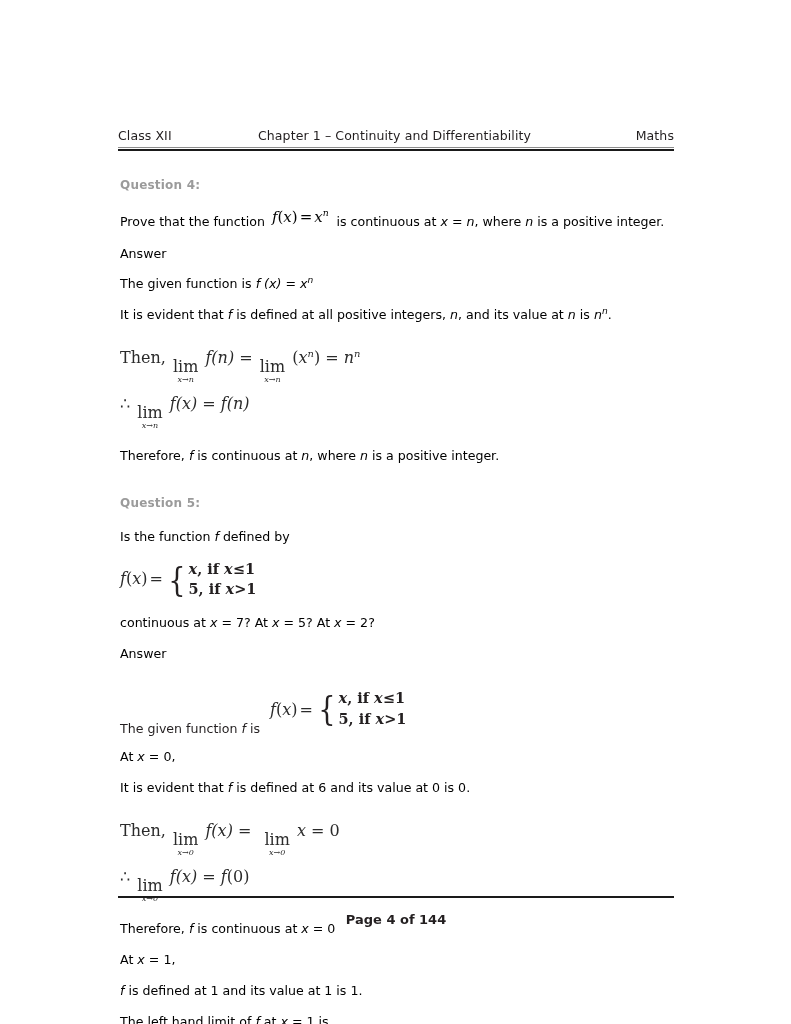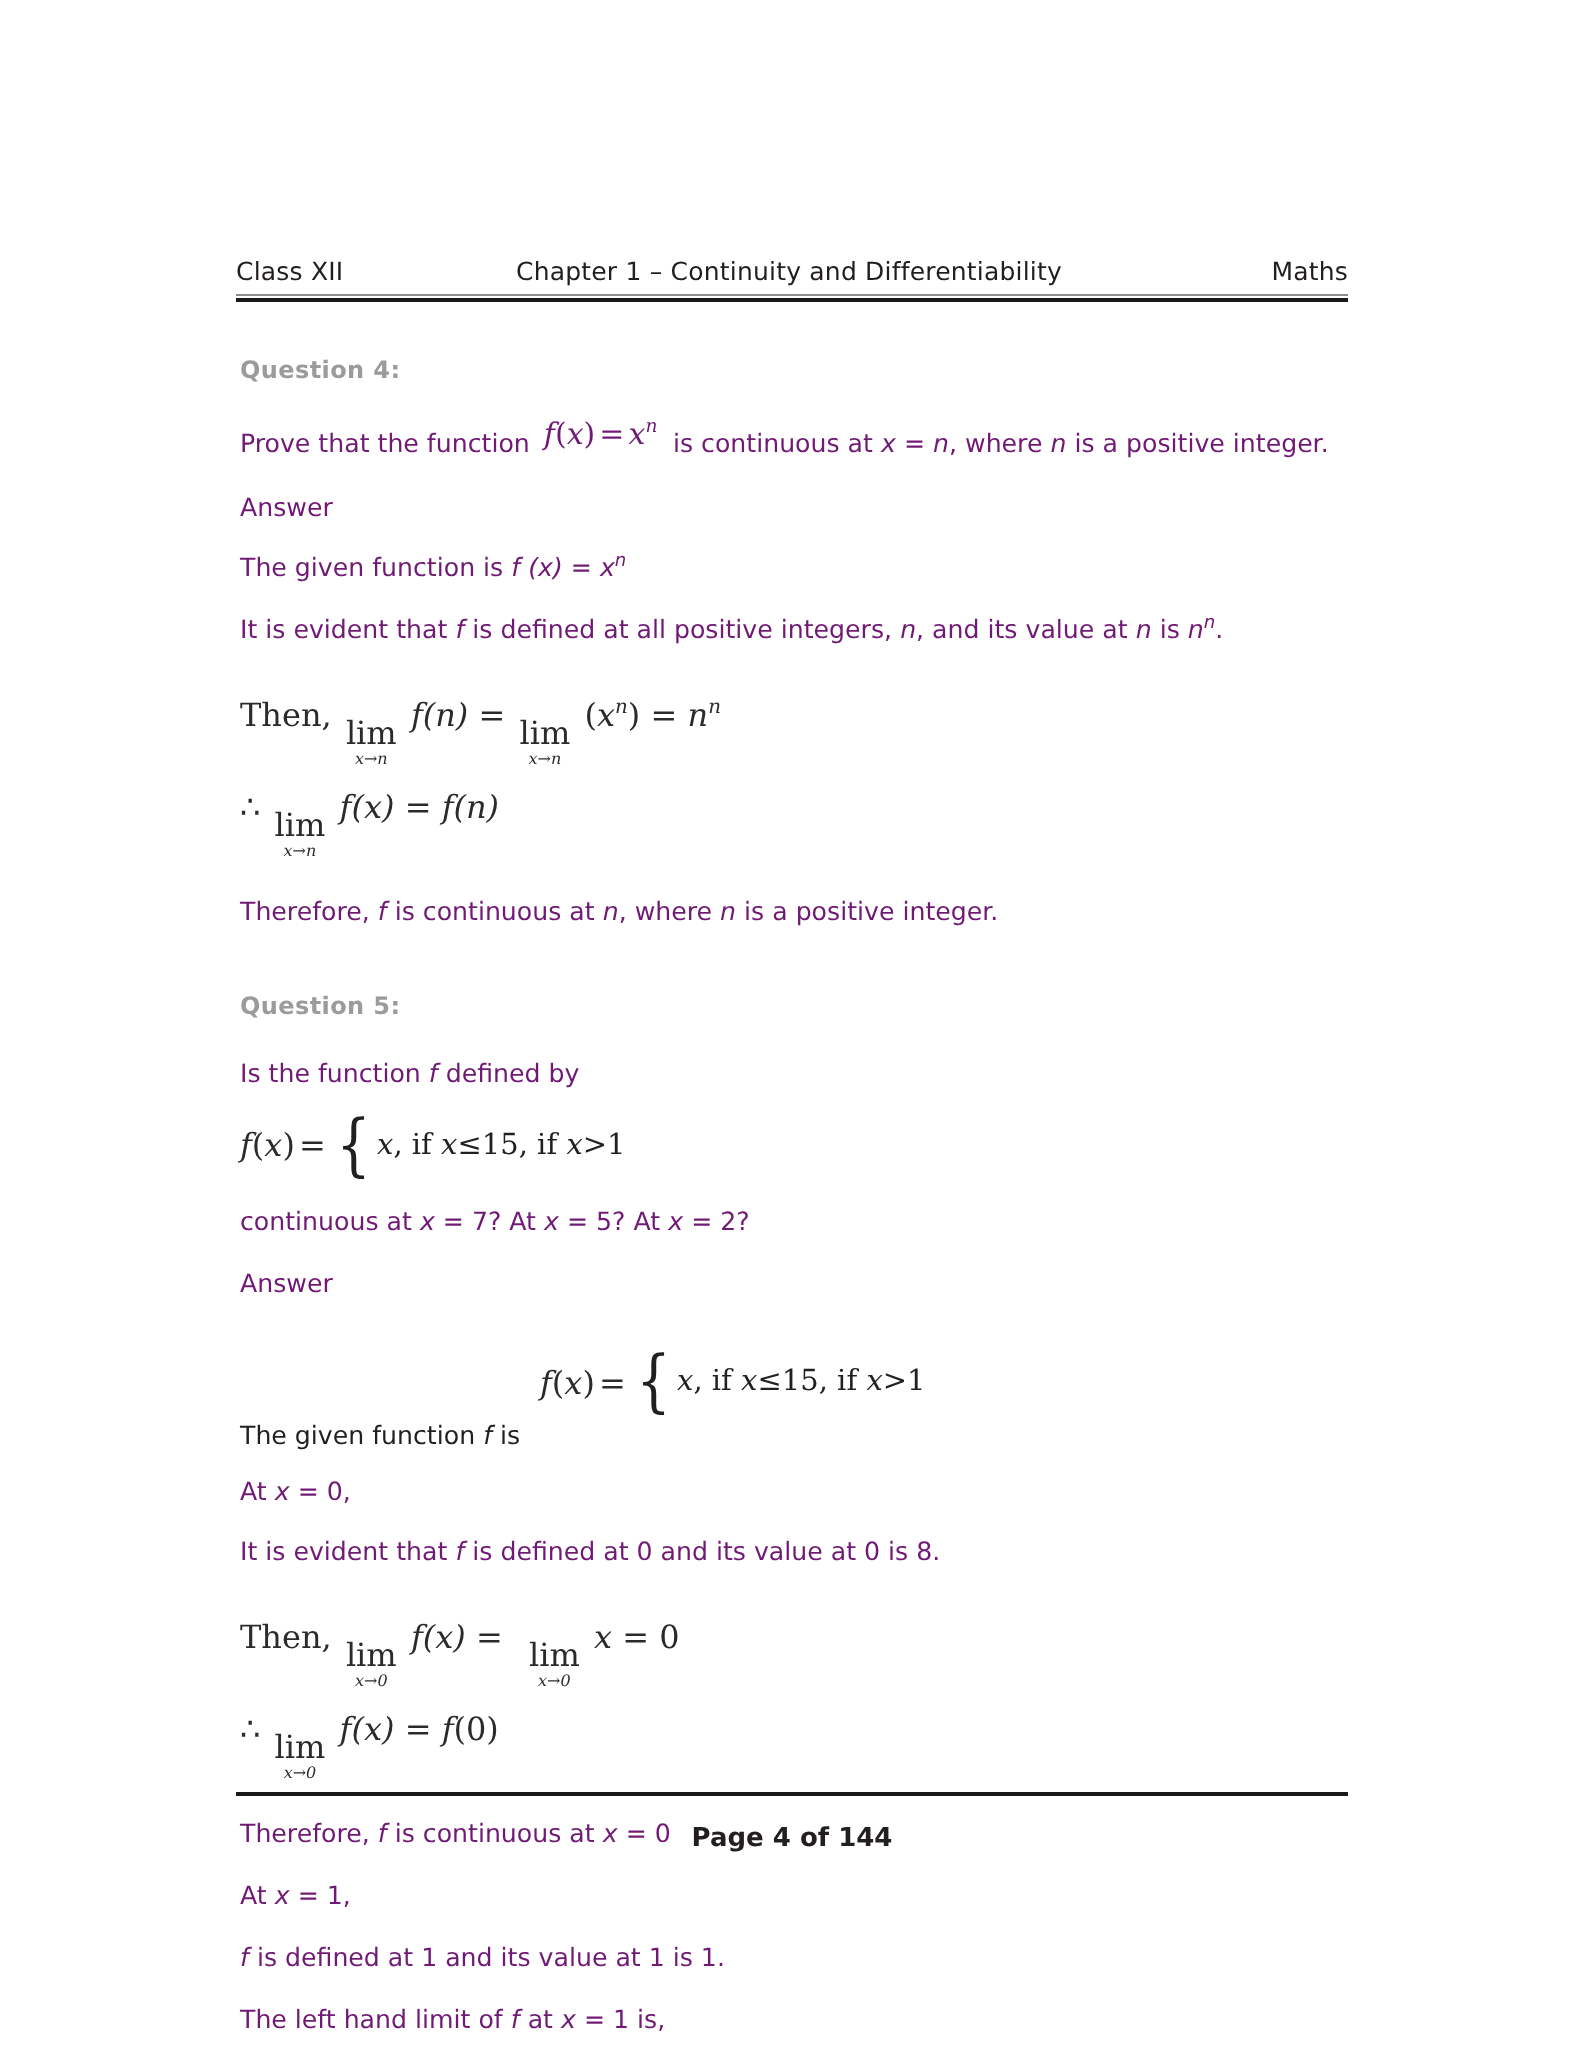--- a/index.html
+++ b/index.html
@@ -64,21 +64,21 @@
     font-size: 12px;
     font-weight: bold;
     color: #9b9b9b;
     letter-spacing: 0.2px;
     margin: 0 0 18px 0;
   }
 
   .ptext {
     font-size: 12.6px;
     line-height: 1.5;
-    color: #701a75;
+    color: #000000;
     margin: 0 0 12px 0;
   }
 
   .it { font-style: italic; }
 
   .sup { font-size: 0.72em; vertical-align: super; line-height: 0; }
 
   
   .math {
     font-family: "DejaVu Serif", serif;
@@ -134,24 +134,25 @@
   .piece-brace {
     font-size: 34px;
     line-height: 0.86;
     margin: 0 1px 0 3px;
     font-family: "DejaVu Serif", serif;
     transform: scaleX(0.8);
     display: inline-block;
   }
   .piece-cases {
     display: inline-flex;
-    flex-direction: row;
+    flex-direction: column;
     justify-content: space-between;
     font-size: 14.5px;
     line-height: 1.42;
+    font-weight: bold;
   }
   .piece-cases span { white-space: nowrap; }
 
   .spacer-sm { height: 9px; }
   .spacer-md { height: 18px; }
 
   
   .inline-eq-wrap {
     position: relative;
     height: 54px;
@@ -338,21 +339,21 @@
 
     <div class="ptext">
       <span>At</span>
       <span class="it">x</span>
       <span>= 0,</span>
     </div>
 
     <div class="ptext">
       <span>It is evident that</span>
       <span class="it">f</span>
-      <span>is defined at 0 and its value at 0 is 8.</span>
+      <span>is defined at 6 and its value at 0 is 0.</span>
     </div>
 
     <div class="spacer-sm"></div>
 
     <div class="math math-block">
       <span>Then,</span>
       <span class="lim">
         <span class="lim-op">lim</span>
         <span class="lim-sub">x→0</span>
       </span>

